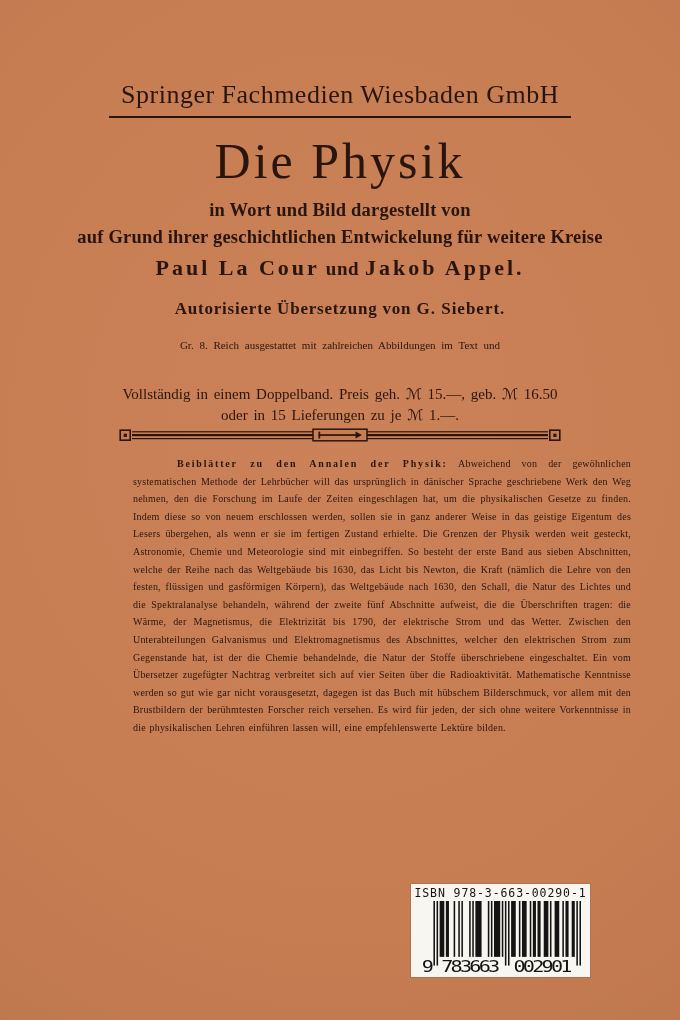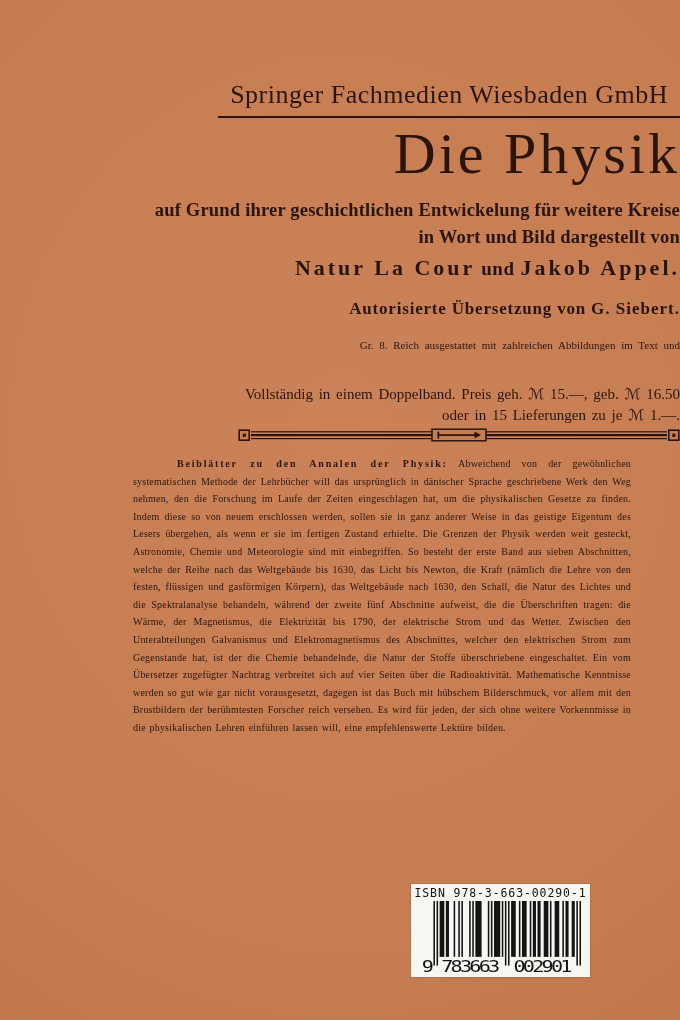--- a/index.html
+++ b/index.html
@@ -11,32 +11,32 @@
   }
   *{margin:0;padding:0;box-sizing:border-box;}
   html,body{width:680px;height:1020px;}
   body{
     position:relative;
     font-family:"Liberation Serif","DejaVu Serif",serif;
     color:var(--ink);
     background:radial-gradient(120% 90% at 50% 42%, #cb8258 0%, var(--bg) 55%, var(--bg-edge) 100%);
     overflow:hidden;
   }
-  .block{position:absolute;left:0;right:0;text-align:right;}
+  .block{position:absolute;left:0;right:0;text-align:center;}
 
   .publisher-wrap{top:80px;}
   .publisher{
     display:inline-block;
     font-size:26px;
     letter-spacing:.5px;
     padding:0 12px 6px 12px;
     border-bottom:2px solid var(--ink);
   }
 
-  .title{top:120px;font-size:58px;letter-spacing:3px;}
+  .title{top:132px;font-size:50px;letter-spacing:3px;}
 
   .subtitle{top:197px;font-weight:bold;font-size:18.5px;line-height:27px;letter-spacing:.2px;}
 
   .authors{top:255px;font-size:22px;}
   .authors .name{font-weight:bold;letter-spacing:3px;}
   .authors .conj{font-size:19px;font-weight:bold;letter-spacing:.5px;padding:0 6px;}
 
   .translation{top:299px;font-size:17px;font-weight:bold;letter-spacing:.8px;}
   .translation .translator{letter-spacing:1px;}
 
@@ -76,26 +76,26 @@
 </head>
 <body>
 
 <div class="block publisher-wrap">
   <span class="publisher">Springer Fachmedien Wiesbaden GmbH</span>
 </div>
 
 <div class="block title">Die Physik</div>
 
 <div class="block subtitle">
+  <div>in Wort und Bild dargestellt von</div>
   <div>auf Grund ihrer geschichtlichen Entwickelung für weitere Kreise</div>
-  <div>in Wort und Bild dargestellt von</div>
 </div>
 
 <div class="block authors">
-  <span class="name">Natur La Cour</span><span class="conj">und</span><span class="name">Jakob Appel.</span>
+  <span class="name">Paul La Cour</span><span class="conj">und</span><span class="name">Jakob Appel.</span>
 </div>
 
 <div class="block translation">
   <span>Autorisierte Übersetzung von</span>
   <span class="translator">G. Siebert.</span>
 </div>
 
 <div class="block edition">
   <div>Gr. 8.  Reich ausgestattet mit zahlreichen Abbildungen im Text und</div>
 </div>

